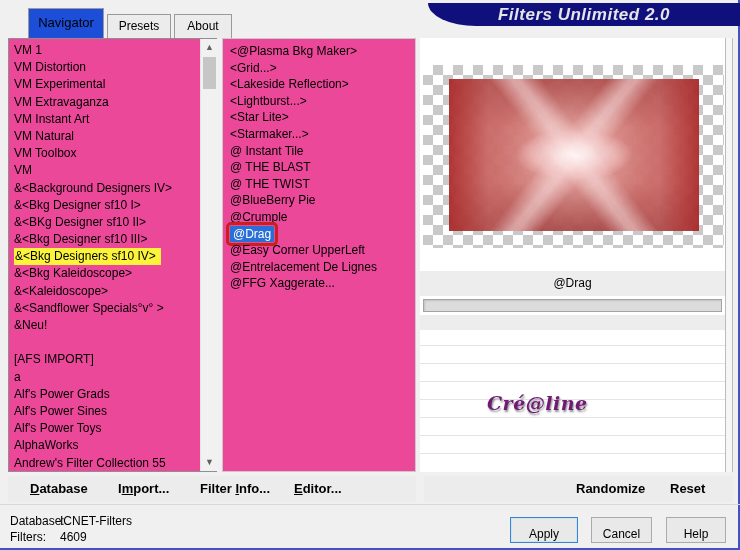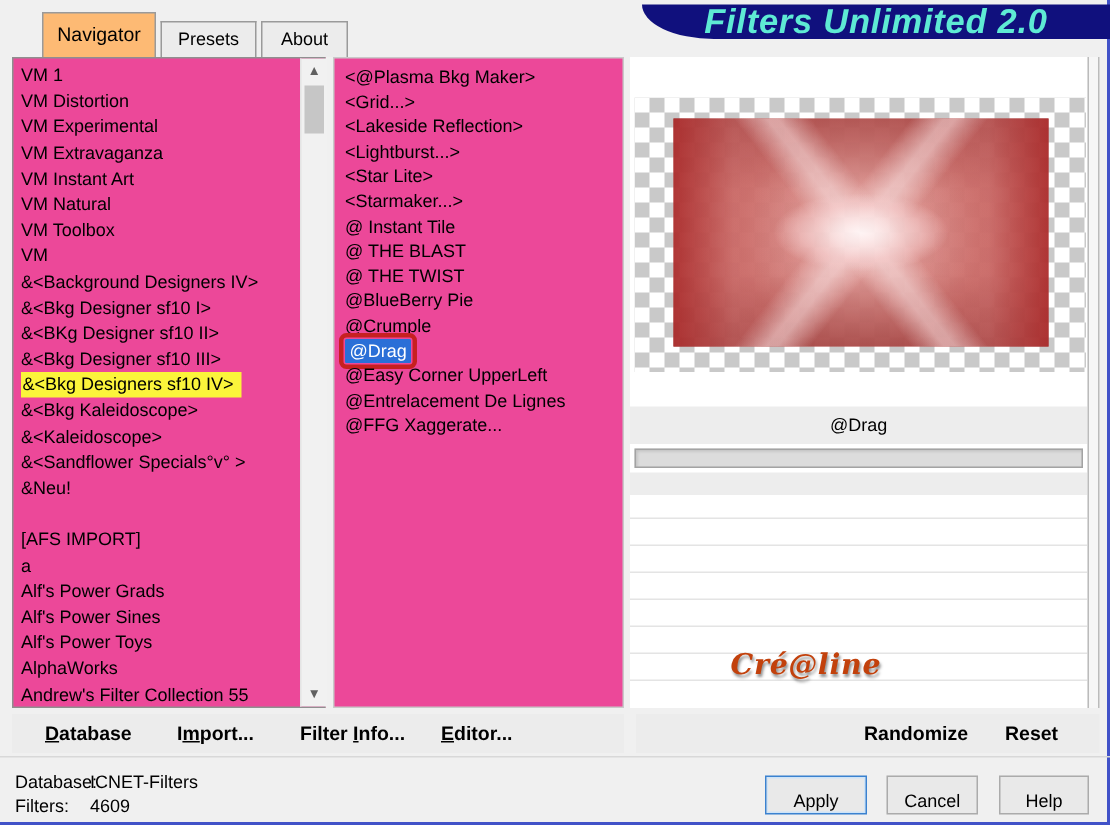--- a/index.html
+++ b/index.html
@@ -4,28 +4,28 @@
 <style>
   html,body{margin:0;padding:0;}
   body{width:740px;height:550px;overflow:hidden;background:#f0f0f0;
        font-family:"Liberation Sans",sans-serif;font-size:12px;color:#000;}
   #frame{position:relative;width:740px;height:550px;background:#f0f0f0;box-sizing:border-box;
          border-right:2px solid #4152c8;border-bottom:2px solid #4152c8;}
 
   
   .tab{position:absolute;box-sizing:border-box;border:1px solid #9a9a9a;border-bottom:none;
        text-align:center;background:#ececec;cursor:default;}
-  #tab-navigator{left:28px;top:8px;width:76px;height:30px;line-height:28px;background:#fdba74;z-index:2;font-size:13px;}
+  #tab-navigator{left:28px;top:8px;width:76px;height:30px;line-height:28px;background:#1d4ed8;z-index:2;font-size:13px;}
   #tab-presets{left:107px;top:14px;width:64px;height:24px;line-height:22px;}
   #tab-about{left:174px;top:14px;width:58px;height:24px;line-height:22px;}
 
   
   #banner{position:absolute;left:428px;top:3px;width:312px;height:23px;background:#10107d;
-          border-bottom-left-radius:48px 23px;color:#5eead4;font-style:italic;font-weight:bold;
-          font-size:23px;line-height:23px;text-align:center;letter-spacing:.5px;}
+          border-bottom-left-radius:48px 23px;color:#e5e5e5;font-style:italic;font-weight:bold;
+          font-size:17px;line-height:23px;text-align:center;letter-spacing:.5px;}
 
   
   .listbox{position:absolute;background:#ec4899;box-sizing:border-box;overflow:hidden;padding-top:3px;}
   #category-list{left:8px;top:38px;width:209px;height:434px;border:1px solid #8f8f8f;}
   #filter-list{left:222px;top:38px;width:194px;height:434px;border:1px solid #c9c9c9;padding-top:4px;}
   #category-list .row{height:17.2px;line-height:17.2px;padding-left:5px;white-space:nowrap;}
   #filter-list .row{height:16.6px;line-height:16.6px;padding-left:7px;white-space:nowrap;}
   .row span{display:inline-block;}
   .row.highlighted span{background:#fbf43b;padding:0 5px 0 1px;}
   .row.selected span{background:#2a6fd7;color:#fff;padding:0 3px;}
@@ -53,22 +53,22 @@
       linear-gradient(to right, rgba(172,40,40,.85), rgba(205,100,100,.3) 16%, rgba(0,0,0,0) 34% 66%, rgba(205,100,100,.3) 84%, rgba(172,40,40,.85)),
       linear-gradient(to bottom, rgba(158,62,62,.55), rgba(222,144,144,.15) 32% 68%, rgba(150,56,56,.6)),
       radial-gradient(circle at 50% 50%, #e9b2ae, #c96b66 55%, #b15350 100%);}
   #caption-band{position:absolute;left:0;top:233px;width:305px;height:25px;background:#ededed;
                 text-align:center;line-height:25px;}
   #preview-slider{position:absolute;left:3px;top:261px;width:297px;height:11px;background:#dcdcdc;
                   border:1px solid #a3a3a3;box-shadow:inset 1px 1px 2px rgba(0,0,0,.12);}
   #band2{position:absolute;left:0;top:277px;width:305px;height:15px;background:#ededed;}
   .sep{position:absolute;left:0;width:305px;height:1px;background:#e4e4e4;}
   #watermark{position:absolute;left:67px;top:354px;font-family:"DejaVu Serif",serif;
-             font-style:italic;font-weight:bold;font-size:19px;color:#c2410c;letter-spacing:.5px;
-             text-shadow:1px 2px 2px rgba(70,70,70,.6);margin-top:40px;}
+             font-style:italic;font-weight:bold;font-size:19px;color:#701a75;letter-spacing:.5px;
+             text-shadow:1px 2px 2px rgba(70,70,70,.6);}
 
   
   .strip{position:absolute;top:476px;height:26px;background:#ececec;}
   #strip-left{left:8px;width:408px;}
   #strip-right{left:424px;width:309px;}
   .tb-btn{position:absolute;top:0;height:26px;line-height:26px;font-weight:bold;font-size:13px;
           background:none;border:none;padding:0;font-family:"Liberation Sans",sans-serif;cursor:default;}
   .key{text-decoration:underline;}
   #btn-database{left:22px;} #btn-import{left:110px;} #btn-filterinfo{left:192px;} #btn-editor{left:286px;}
   #btn-randomize{left:152px;} #btn-reset{left:246px;}

